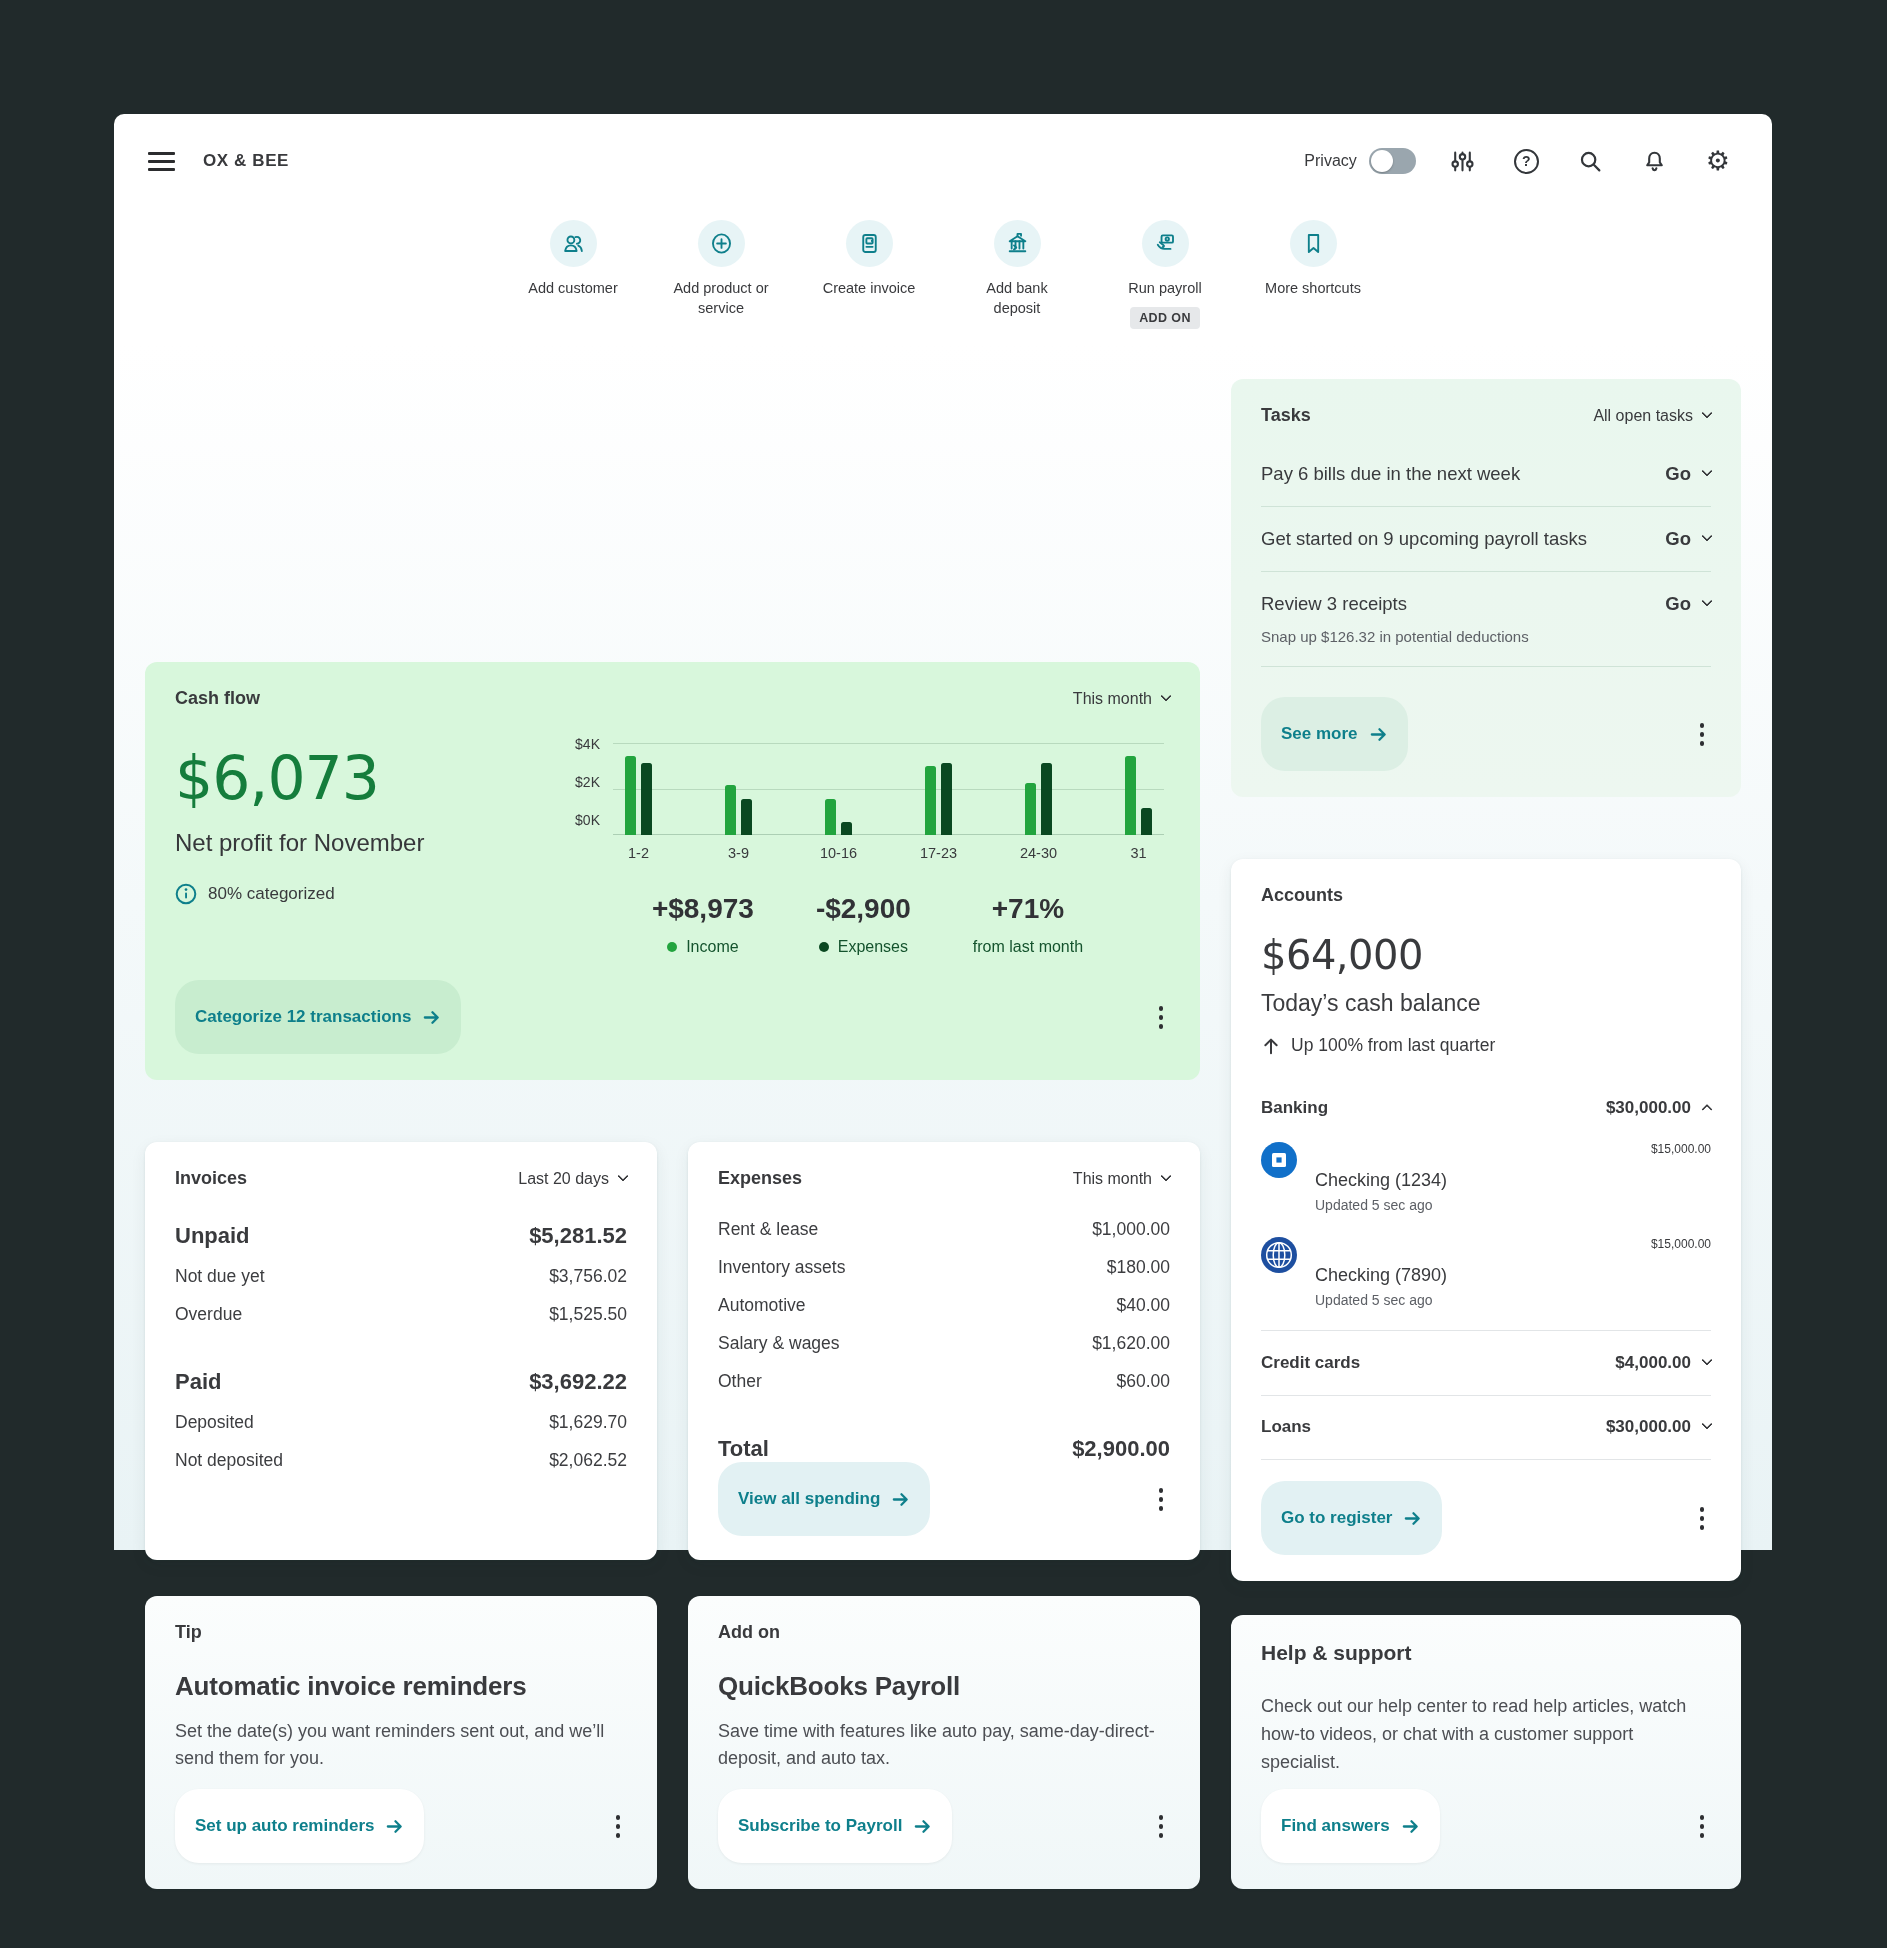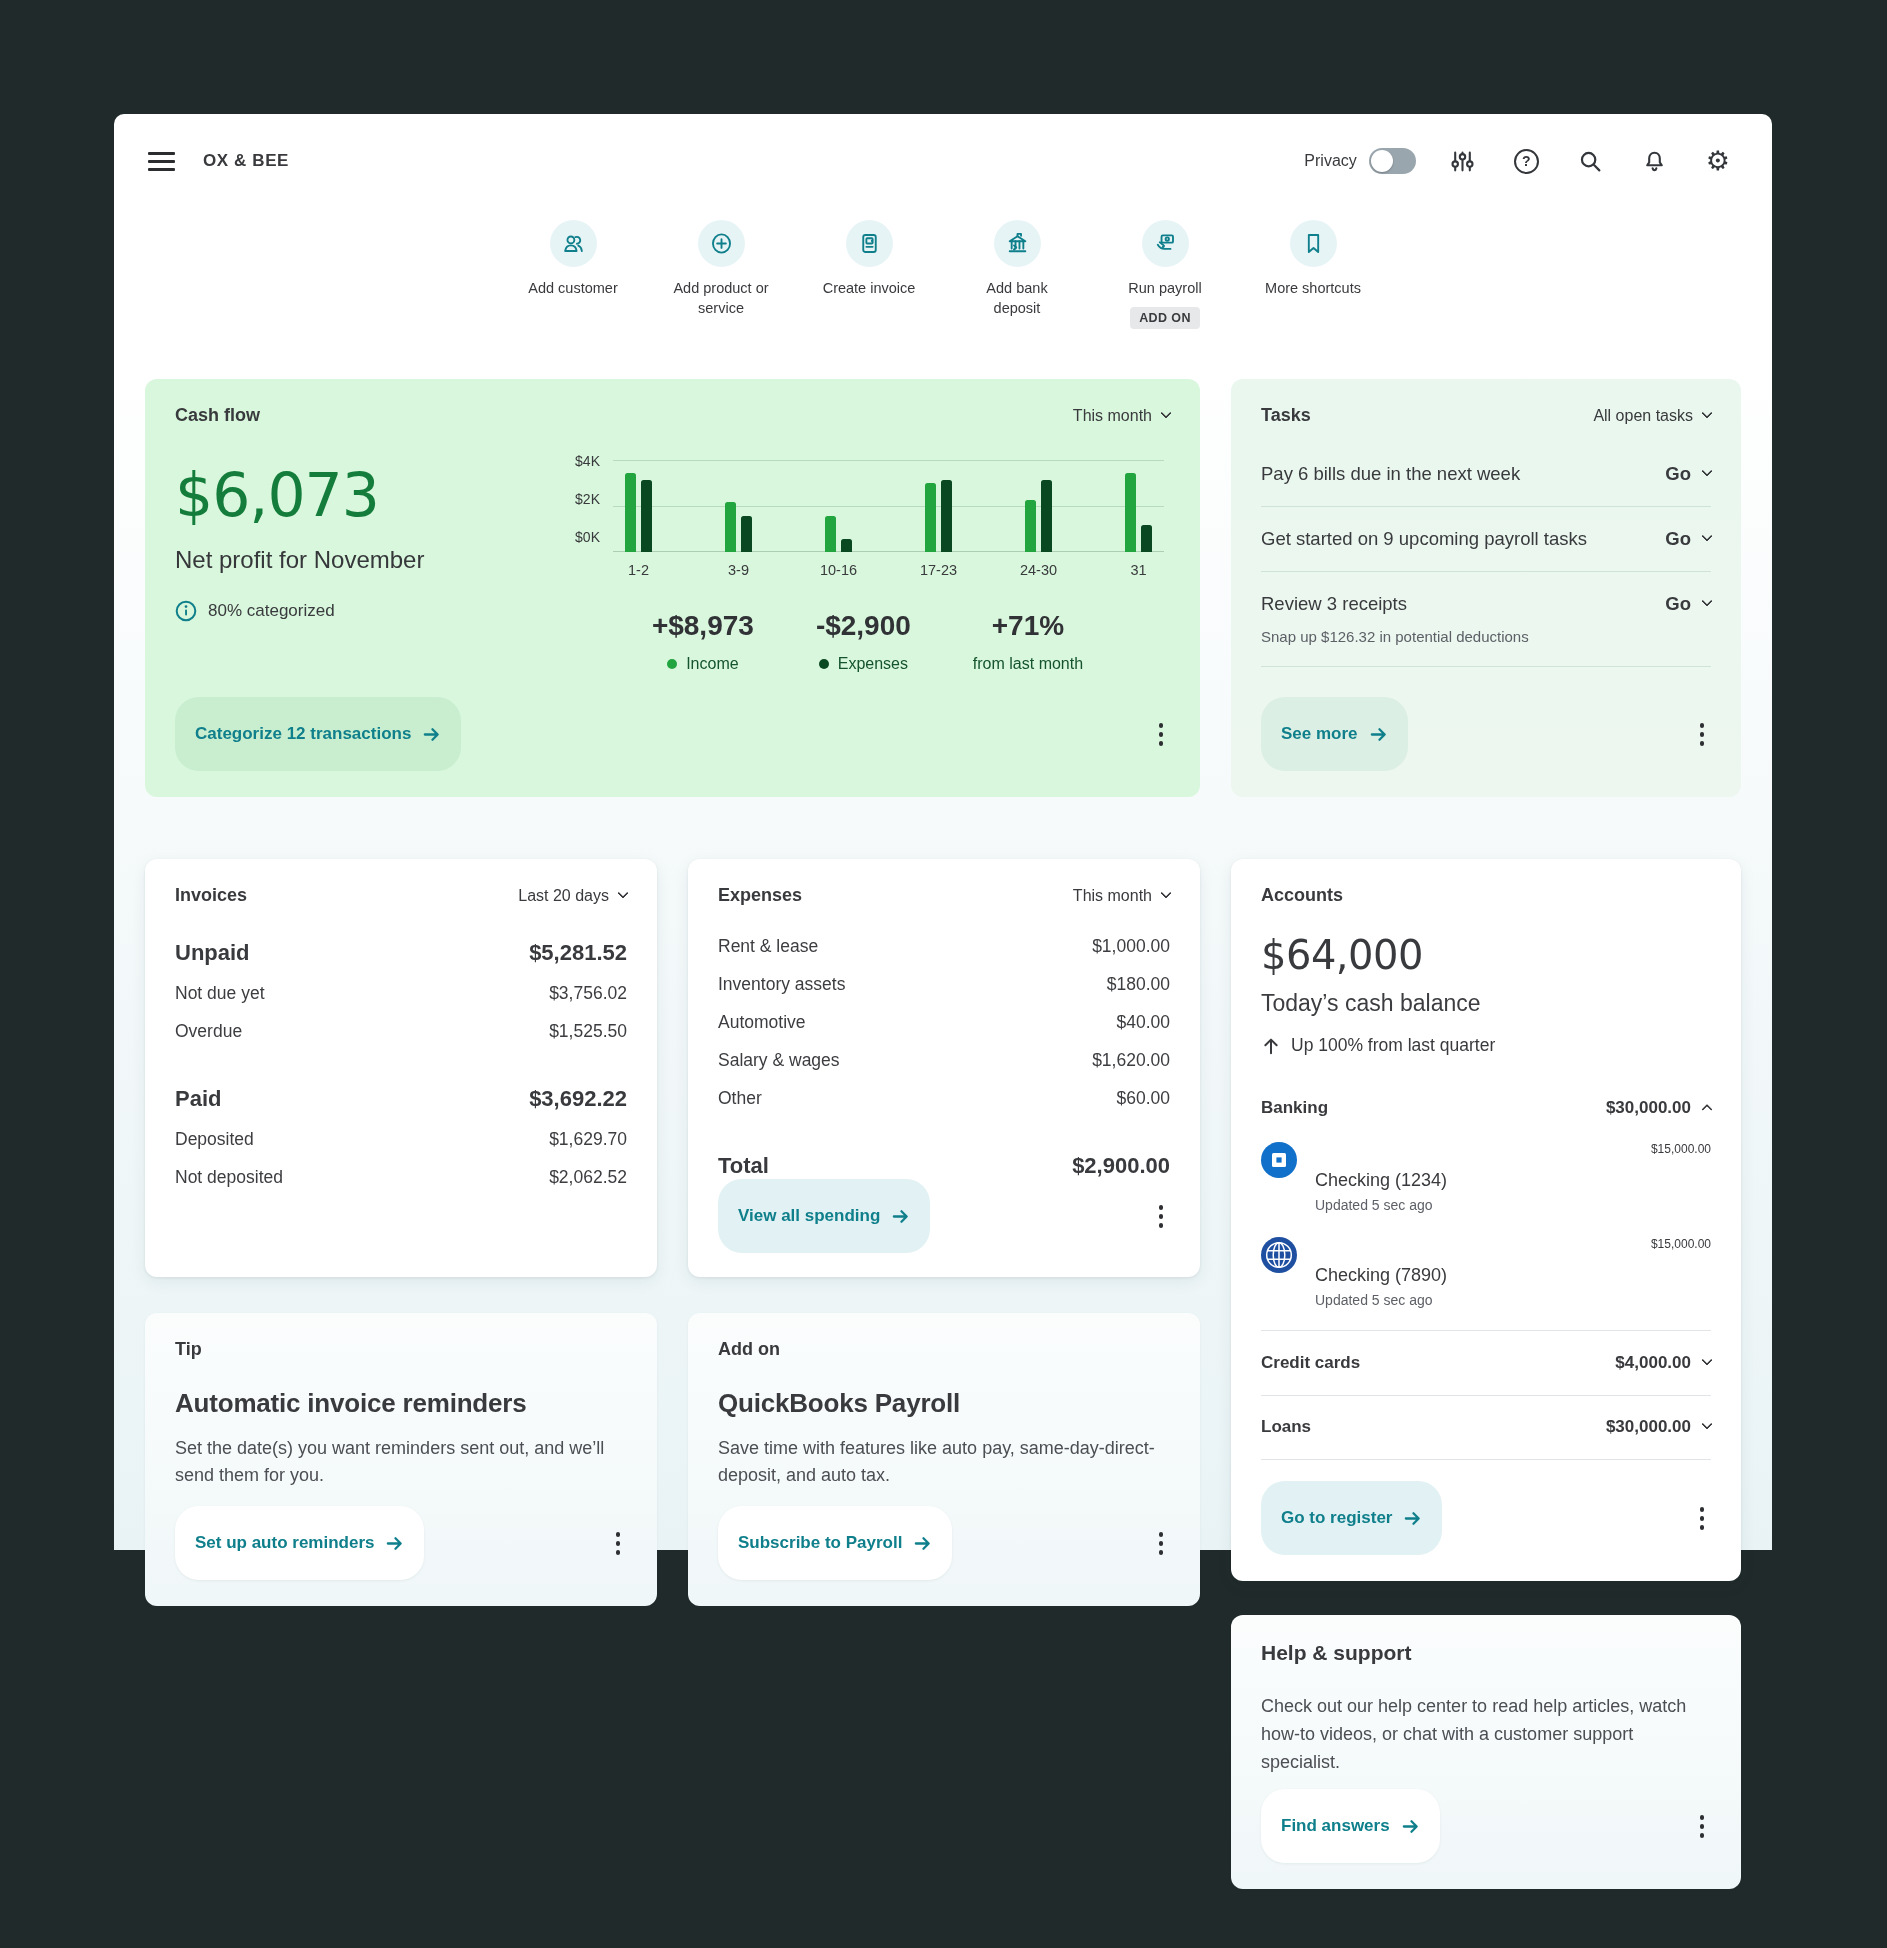--- a/index.html
+++ b/index.html
@@ -38,21 +38,21 @@
   .qmark{width:25px;height:25px;border:2px solid #33363a;border-radius:50%;display:flex;align-items:center;justify-content:center;font-size:14px;font-weight:bold;color:#33363a;}
   .gear-glyph{font-size:27px;line-height:27px;color:#33363a;}
   
   .shortcuts{display:flex;justify-content:center;align-items:flex-start;gap:36px;margin-top:42px;}
   .shortcut{width:112px;display:flex;flex-direction:column;align-items:center;background:none;border:none;cursor:pointer;font-family:inherit;color:var(--ink);padding:0;}
   .shortcut .bubble{width:47px;height:47px;border-radius:50%;background:#e7f4f6;display:flex;align-items:center;justify-content:center;color:var(--teal);}
   .shortcut .slabel{font-size:14.5px;line-height:1.4;margin-top:11px;text-align:center;}
   .badge{margin-top:9px;background:#e6e8ea;color:#3a3b3e;font-size:12.5px;font-weight:bold;letter-spacing:.4px;padding:4px 9px;border-radius:4px;}
   
   .content{display:flex;gap:31px;padding:0 31px;margin-top:50px;}
-  .main{width:1055px;display:flex;flex-direction:column;}
+  .main{width:1055px;display:flex;flex-direction:column;justify-content:flex-end;}
   .rail{width:512px;display:flex;flex-direction:column;}
   .card{background:#fff;border-radius:12px;box-shadow:0 1px 3px rgba(30,60,60,.08),0 5px 16px rgba(30,60,60,.07);padding:26px 30px;display:flex;flex-direction:column;position:relative;}
   .card-head{display:flex;justify-content:space-between;align-items:center;}
   .card-title{font-size:18px;font-weight:bold;}
   .dropdown{display:flex;align-items:center;gap:10px;font-size:16px;background:none;border:none;cursor:pointer;color:var(--ink);font-family:inherit;padding:0;}
   .chev{display:inline-block;width:8px;height:8px;border-right:2.4px solid var(--ink);border-bottom:2.4px solid var(--ink);transform:rotate(45deg) translate(-2px,-2px);border-radius:1px;}
   .chev.up{transform:rotate(225deg) translate(-1px,-1px);}
   .kebab{width:18px;height:24px;display:flex;flex-direction:column;align-items:center;justify-content:center;gap:4.5px;background:none;border:none;cursor:pointer;padding:0;}
   .kebab i{width:4.5px;height:4.5px;border-radius:50%;background:#2e2f32;}
   .pill{display:inline-flex;align-items:center;gap:11px;border:none;border-radius:24px;padding:27px 20px;font-weight:bold;font-size:17px;color:var(--teal);cursor:pointer;font-family:inherit;white-space:nowrap;}

